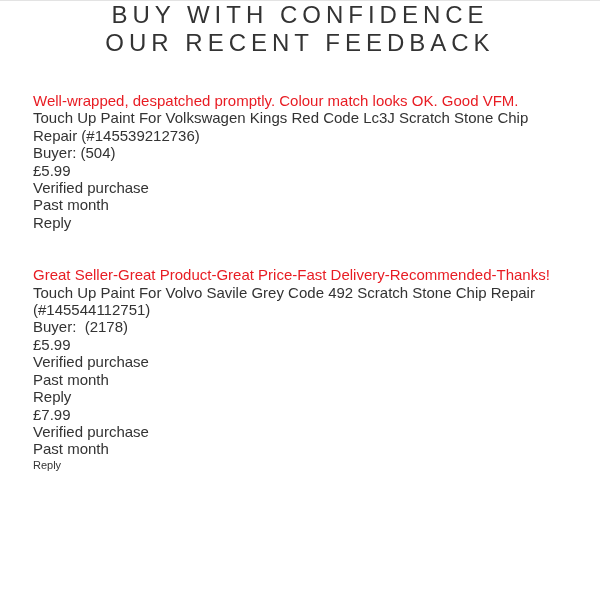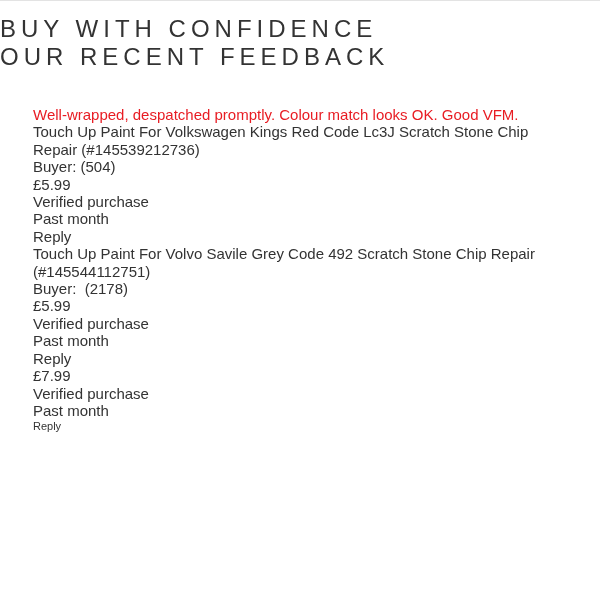--- a/index.html
+++ b/index.html
@@ -4,22 +4,21 @@
 <style>
   * { margin:0; padding:0; box-sizing:border-box; }
   html,body { background:#ffffff; }
   body {
     width:600px; height:598px; overflow:hidden;
     font-family:"Liberation Sans", sans-serif;
     border-top:1px solid #e3e3e3;
     --red:#e81c23; --dark:#333333;
   }
   .title {
-    text-align:left;
-    margin-top:14px;
+    text-align:center;
     font-size:24px;
     line-height:28px;
     letter-spacing:5px;
     font-weight:400;
     color:var(--dark);
   }
   .content {
     margin:6px 18px 0 33px;
     font-size:15px;
     line-height:17.4px;
@@ -45,20 +44,21 @@
     <div class="line">Touch Up Paint For Volkswagen Kings Red Code Lc3J Scratch Stone Chip
 Repair (#145539212736)</div>
     <div class="line">Buyer: (504)</div>
     <div class="line">£5.99</div>
     <div class="line">Verified purchase</div>
     <div class="line">Past month</div>
     <div class="line reply">Reply</div>
   </div>
 
   <div class="item">
+    <div class="line comment">Great Seller-Great Product-Great Price-Fast Delivery-Recommended-Thanks!</div>
     <div class="line">Touch Up Paint For Volvo Savile Grey Code 492 Scratch Stone Chip Repair
 (#145544112751)</div>
     <div class="line">Buyer:  (2178)</div>
     <div class="line">£5.99</div>
     <div class="line">Verified purchase</div>
     <div class="line">Past month</div>
     <div class="line reply">Reply</div>
   </div>
 
   <div class="item">

